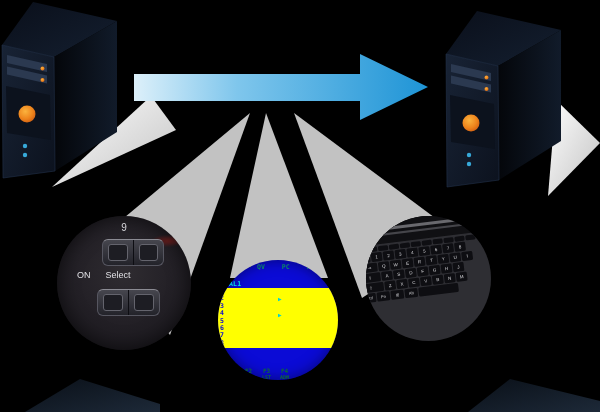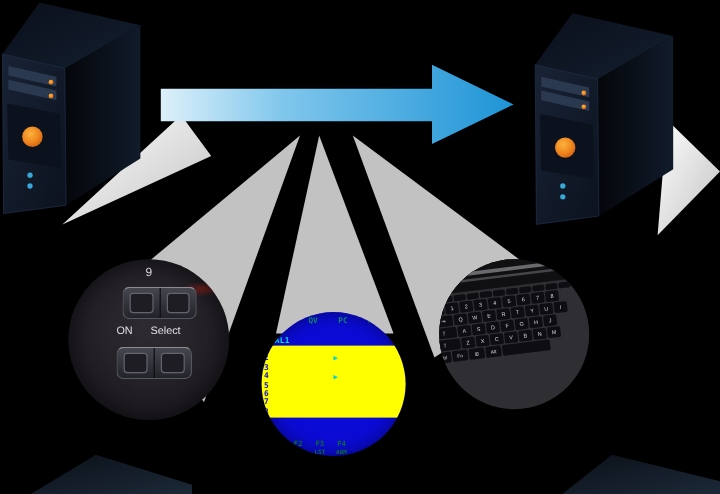--- a/index.html
+++ b/index.html
@@ -22,21 +22,21 @@
   .rhalf{flex:1;position:relative;}
   .rhalf + .rhalf{border-left:1px solid #0d0d12;}
   .rhalf::after{content:"";position:absolute;left:5px;right:5px;top:4px;bottom:4px;
     border:1px solid #64646d;border-radius:3px;background:#1d1d23;}
   #red-glow{position:absolute;left:96px;top:20px;width:28px;height:10px;border-radius:50%;
     background:radial-gradient(rgba(150,25,20,.55),rgba(0,0,0,0));filter:blur(1px);}
   .panel-num{position:absolute;left:0;right:0;text-align:center;
     color:#d6d6da;font-size:10px;}
   #num-9{top:6px;}
   #num-10{top:104px;}
-  .onselect{position:absolute;left:40px;top:54px;width:80px;display:flex;gap:15px;
+  .onselect{position:absolute;left:20px;top:54px;width:80px;display:flex;gap:15px;
     color:#e0e0e4;font-size:9px;}
 
   
   #osd-circle{left:218px;top:260px;width:120px;height:120px;background:#0b0bd6;
     box-shadow:inset 0 0 14px rgba(0,0,20,.5);
     font-family:"DejaVu Sans Mono",monospace;}
   #osd-band{position:absolute;left:-4px;right:-4px;top:28px;height:60px;background:#ffff00;}
   .osd-txt{position:absolute;font-weight:bold;letter-spacing:.2px;white-space:nowrap;}
   #osd-title{left:21px;top:1px;font-size:6.5px;color:#ffff00;}
   #osd-sub{left:11px;top:20px;font-size:6.5px;color:#00e0e0;}

